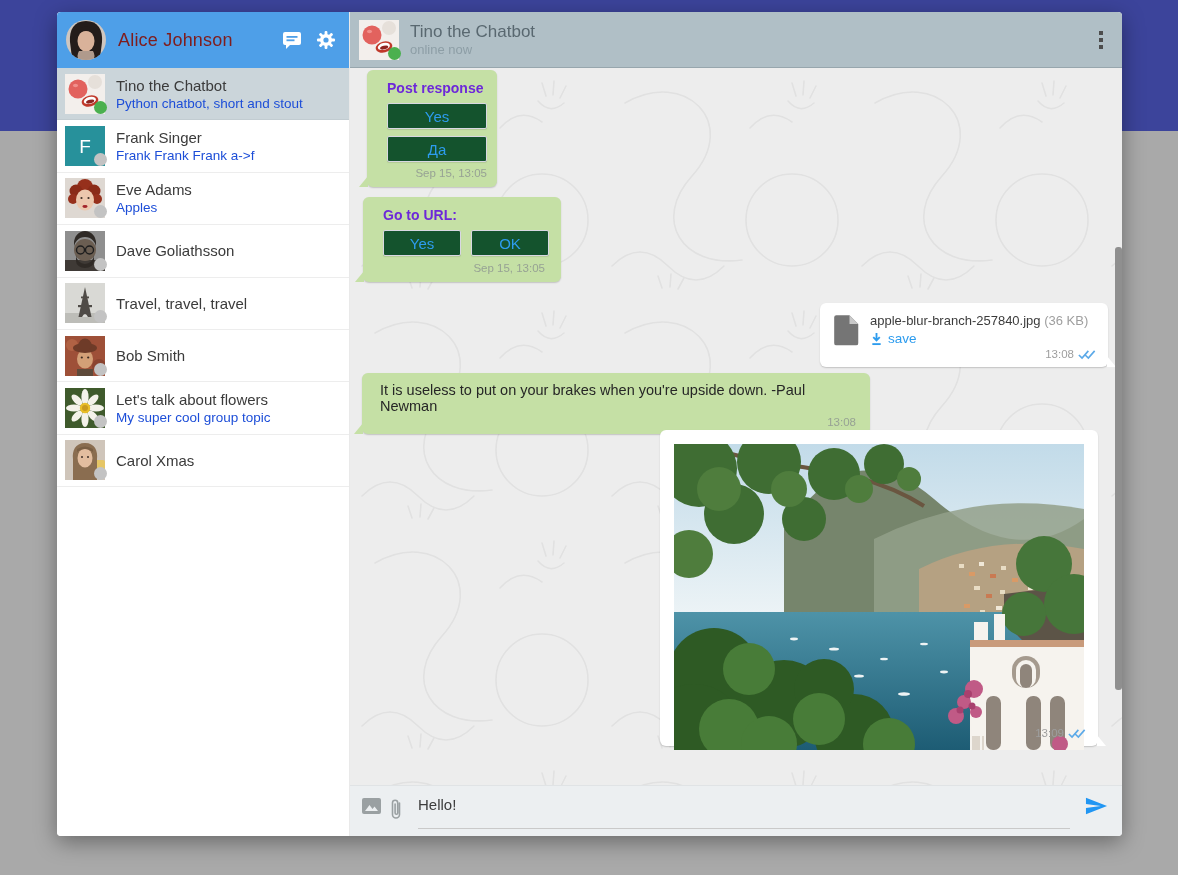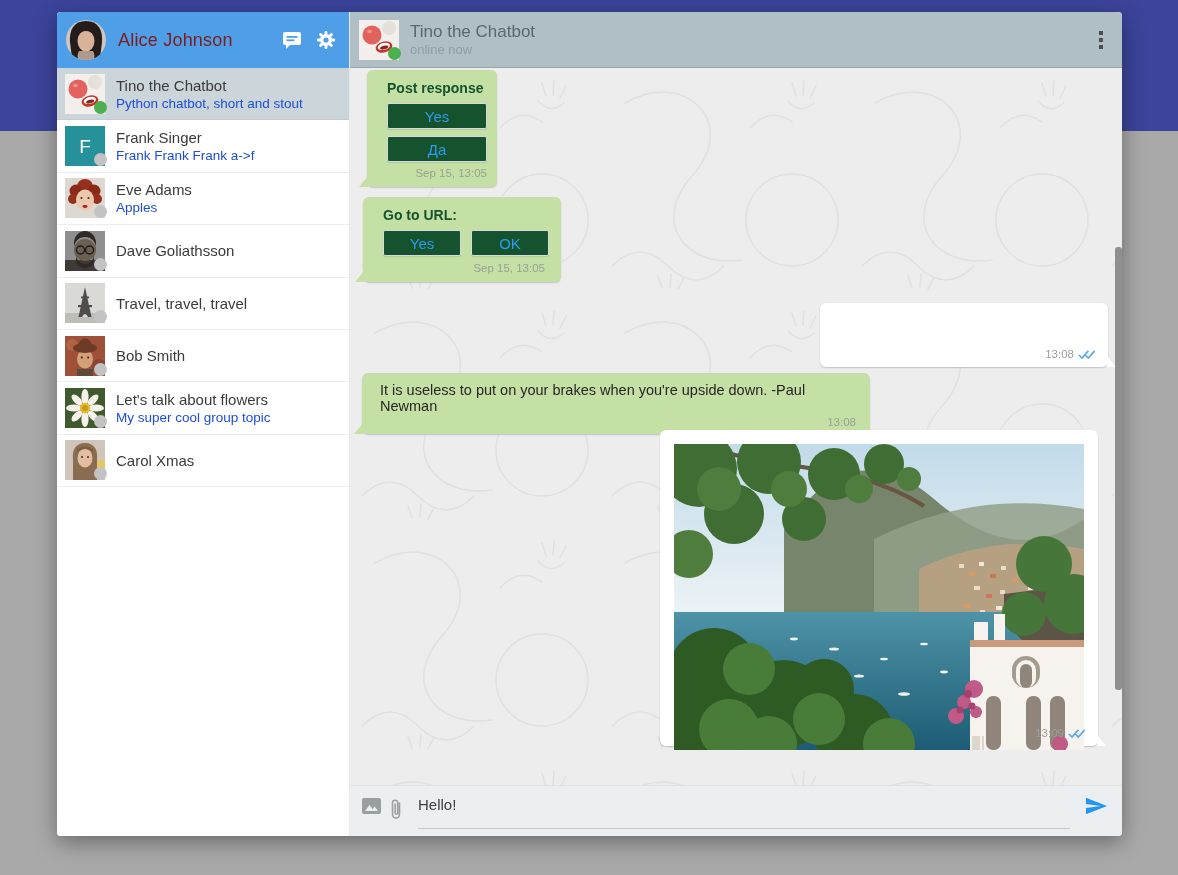--- a/index.html
+++ b/index.html
@@ -39,21 +39,21 @@
   .ch-sub{font-size:13px;color:#8d9ea6;line-height:15px}
   .kebab{margin-left:auto;display:flex;flex-direction:column;gap:3px;padding:5px;cursor:pointer}
   .kebab i{width:4px;height:4px;background:#4d4d4d;display:block}
   .messages{position:absolute;top:56px;left:0;right:0;bottom:51px;background:#EDEDED;overflow:hidden}
   .pattern{position:absolute;inset:0;z-index:0}
   .bubble{position:absolute;border-radius:6px;box-shadow:0 1px 1.5px rgba(0,0,0,.18);z-index:2}
   .green{background:#C5E0A5}
   .white{background:#ffffff}
   .tailL::after{content:"";position:absolute;left:-8px;bottom:0;width:9px;height:11px;background:inherit;clip-path:polygon(100% 0,100% 100%,0 100%)}
   .tailR::after{content:"";position:absolute;right:-8px;bottom:0;width:9px;height:11px;background:inherit;clip-path:polygon(0 0,100% 100%,0 100%)}
-  .b-title{font-weight:bold;font-size:14px;color:#14532d}
+  .b-title{font-weight:bold;font-size:14px;color:#6d28d9}
   .chip{background:#14532d;border:1px solid #D8D8E2;border-radius:2px;color:#2D9CEE;font-size:15px;text-align:center;height:26px;line-height:25px;cursor:pointer;box-sizing:border-box;box-shadow:0 1px 1px rgba(0,0,0,.1)}
   .ts{font-size:11.5px;color:#97a294;text-align:right}
   .msg1{left:17px;top:2px;width:130px;padding:10px 10px 8px 20px;box-sizing:border-box}
   .msg1 .chip{width:100px;margin-top:7px}
   .msg1 .ts{margin-top:5px}
   .msg2{left:13px;top:129px;width:198px;padding:10px 12px 8px 20px;box-sizing:border-box}
   .chiprow{display:flex;gap:10px;margin-top:7px}
   .msg2 .chip{width:81px}
   .msg2 .ts{margin-top:6px;padding-right:4px}
   .msg3{right:14px;top:235px;width:288px;height:64px;padding:10px 12px;box-sizing:border-box}
@@ -352,20 +352,36 @@
       <div class="bubble green tailL msg2">
         <div class="b-title">Go to URL:</div>
         <div class="chiprow">
           <div class="chip">Yes</div>
           <div class="chip">OK</div>
         </div>
         <div class="ts">Sep 15, 13:05</div>
       </div>
 
       <div class="bubble white tailR msg3">
+        <div class="filerow">
+          <svg width="28" height="34" viewBox="0 0 32 36">
+            <path d="M5 1 h15 l10 10 v22 a2.5 2.5 0 0 1 -2.5 2.5 h-22.5 a2.5 2.5 0 0 1 -2.5 -2.5 v-29.5 a2.5 2.5 0 0 1 2.5 -2.5 z" fill="#757575"></path>
+            <path d="M20 1 l10 10 h-10 z" fill="#c9c9c9"></path>
+          </svg>
+          <div>
+            <div class="fname"><span>apple-blur-branch-257840.jpg</span> <span class="fsize">(36 KB)</span></div>
+            <div class="saverow">
+              <svg width="13" height="14" viewBox="0 0 14 15">
+                <path d="M7 1 V8.5 M3.5 5.5 L7 9 L10.5 5.5" stroke="#2D9CEE" stroke-width="2" fill="none"></path>
+                <path d="M2.5 13 H11.5" stroke="#2D9CEE" stroke-width="2"></path>
+              </svg>
+              <span>save</span>
+            </div>
+          </div>
+        </div>
         <div class="meta">
           <span class="t">13:08</span>
           <svg width="18" height="11" viewBox="0 0 20 12">
             <path d="M1 6.5 L4.5 10 L11.5 2" stroke="#5BA9E8" stroke-width="1.8" fill="none"></path>
             <path d="M8 6.5 L11.5 10 L18.5 2" stroke="#5BA9E8" stroke-width="1.8" fill="none"></path>
           </svg>
         </div>
       </div>
 
       <div class="bubble green tailL msg4">

